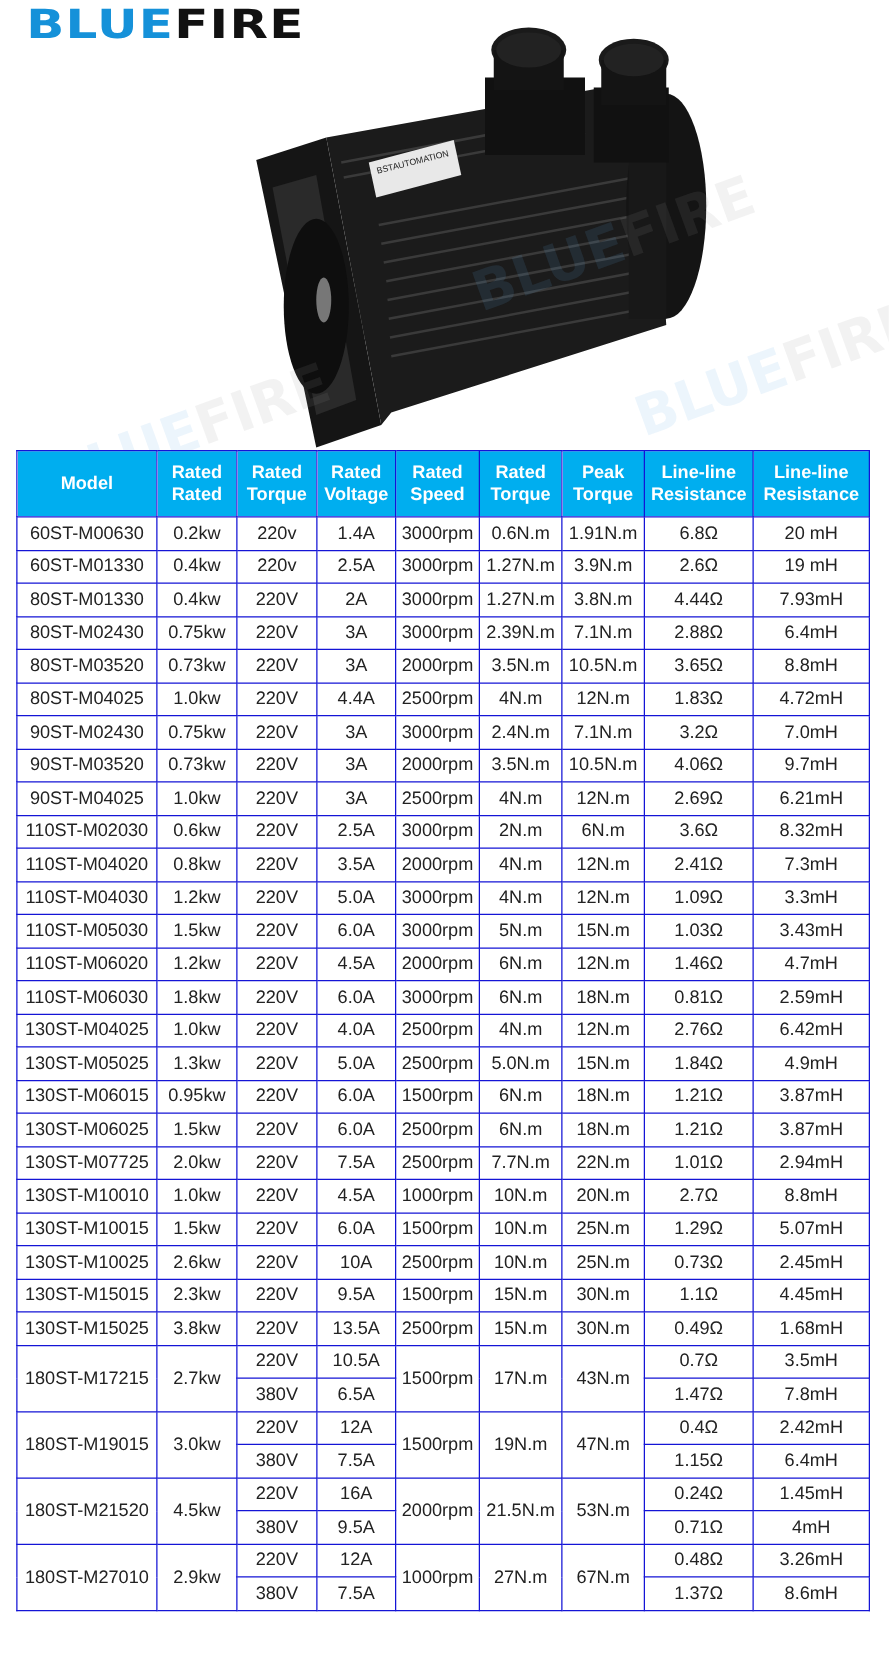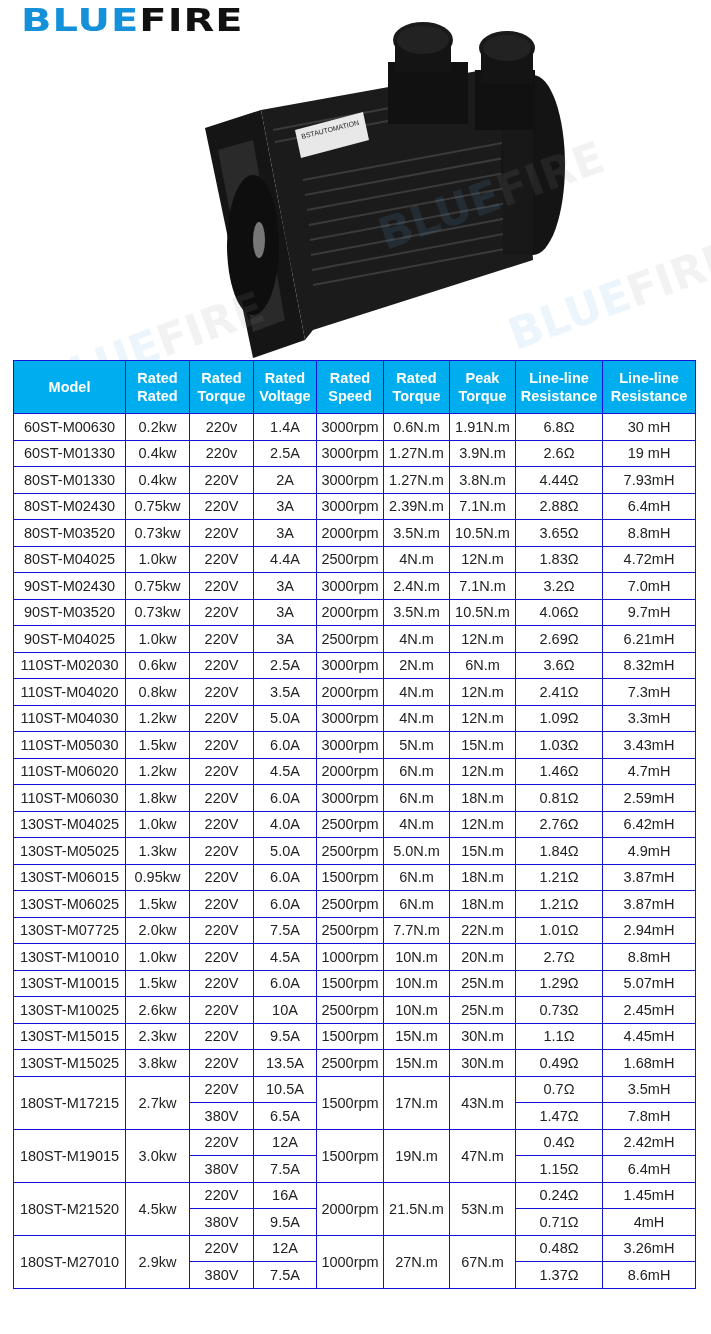--- a/index.html
+++ b/index.html
@@ -97,21 +97,21 @@
   <tbody id="tbody">
       <tr>
         <td>60ST-M00630</td>
         <td>0.2kw</td>
         <td>220v</td>
         <td>1.4A</td>
         <td>3000rpm</td>
         <td>0.6N.m</td>
         <td>1.91N.m</td>
         <td>6.8Ω</td>
-        <td>30 mH</td>
+        <td>20 mH</td>
       </tr>
       <tr>
         <td>60ST-M01330</td>
         <td>0.4kw</td>
         <td>220v</td>
         <td>2.5A</td>
         <td>3000rpm</td>
         <td>1.27N.m</td>
         <td>3.9N.m</td>
         <td>2.6Ω</td>

